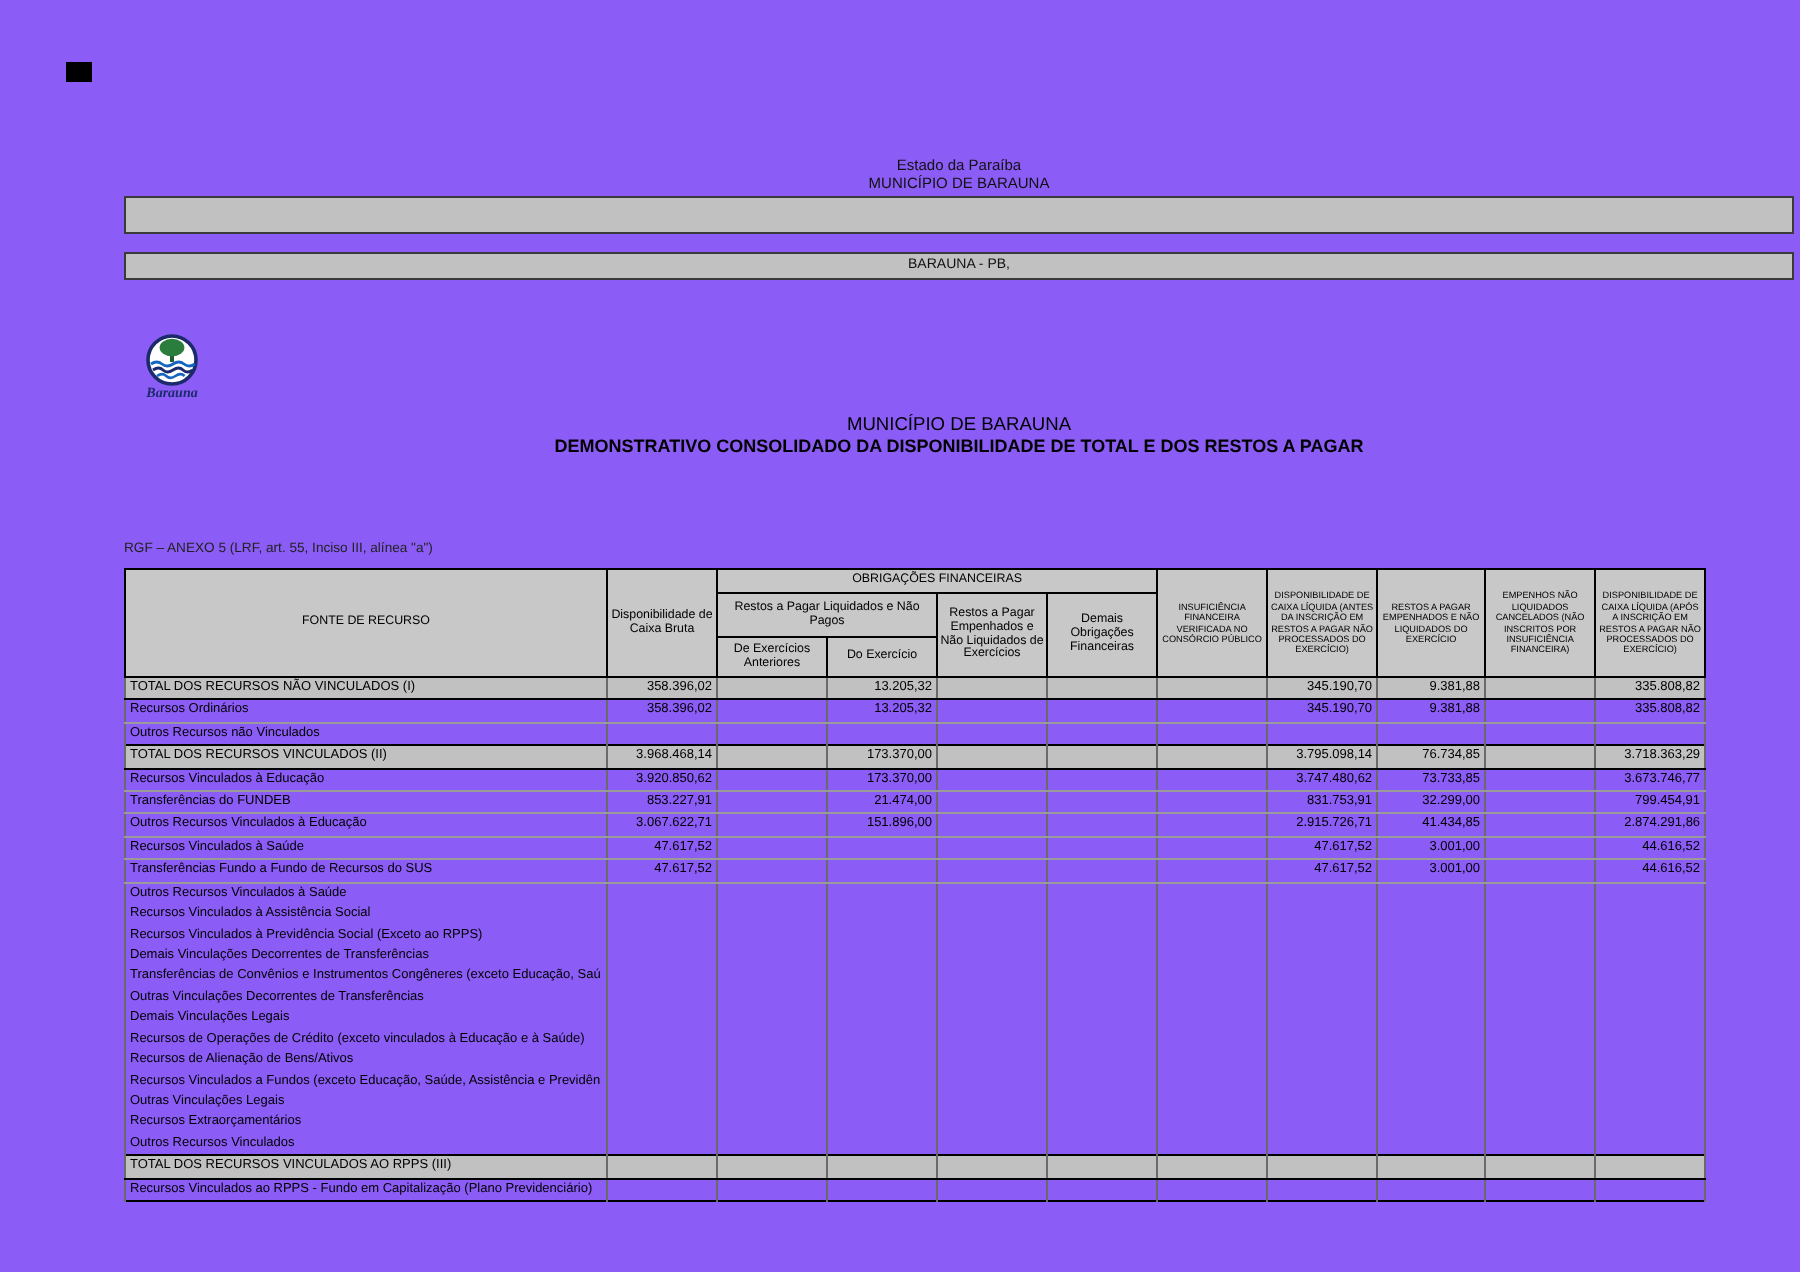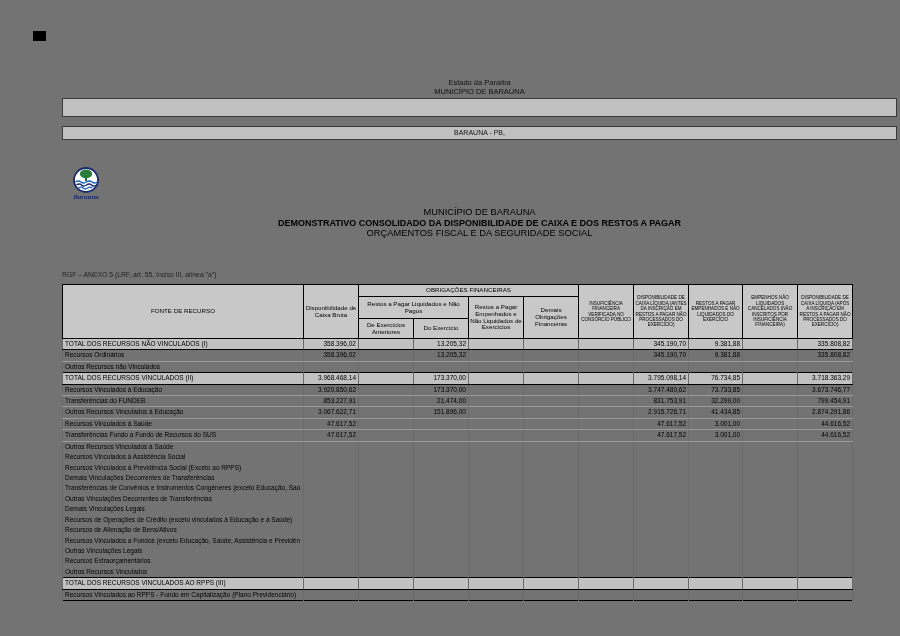--- a/index.html
+++ b/index.html
@@ -1,16 +1,16 @@
 <!DOCTYPE html>
 <html><head>
 <meta charset="utf-8">
 <style>
   html,body{margin:0;padding:0;background:#fff;}
-  #page{position:relative;width:900px;height:636px;background:#737373;overflow:hidden;
+  #page{position:relative;width:900px;height:636px;background:#8b5cf6;overflow:hidden;
         font-family:"Liberation Sans", sans-serif;color:#000;}
   .abs{position:absolute;}
   #corner-mark{left:33px;top:31px;width:13px;height:10px;background:#000;}
   #state-block{left:62px;top:78px;width:835px;text-align:center;font-size:7.5px;line-height:9px;color:#111;}
   .graybar{left:62px;width:835px;background:#c1c1c1;border:1px solid #3a3a3a;box-sizing:border-box;}
   #bar-empty{top:98px;height:19px;}
   #bar-city{top:126px;height:14px;text-align:center;font-size:7px;line-height:12.5px;color:#111;}
   #logo-wrap{left:68px;top:167px;width:835px;}
   #title-block{left:62px;top:207px;width:835px;text-align:center;font-size:9.3px;line-height:10.6px;color:#000;}
   #title-block .bold{font-weight:bold;font-size:9px;}
@@ -65,22 +65,21 @@
       <ellipse cx="18" cy="6.8" rx="6.2" ry="4.4" fill="#2a7d3c"></ellipse>
       <path d="M7.5 15 q3 -2 5.5 0 t5.5 0 t5.5 0 t5.5 0" stroke="#1565c0" stroke-width="1.4" fill="none"></path>
       <path d="M8.5 18 q3 -2 5 0 t5 0 t5 0 t5 0" stroke="#1b2a6b" stroke-width="1.4" fill="none"></path>
       <path d="M10.5 21 q2.6 -1.8 4.6 0 t4.6 0 t4.6 0" stroke="#1565c0" stroke-width="1.3" fill="none"></path>
       <text x="18" y="31.5" font-size="7" font-family="Liberation Serif, serif" font-style="italic" font-weight="bold" fill="#1b2a6b" text-anchor="middle">Barauna</text>
     </svg>
   </div>
 
   <div id="title-block" class="abs">
     <div>MUNICÍPIO DE BARAUNA</div>
-    <div class="bold">DEMONSTRATIVO CONSOLIDADO DA DISPONIBILIDADE DE CAIXA E DOS RESTOS A PAGAR</div>
-    <div>ORÇAMENTOS FISCAL E DA SEGURIDADE SOCIAL</div>
+    <div class="bold">DEMONSTRATIVO CONSOLIDADO DA DISPONIBILIDADE DE TOTAL E DOS RESTOS A PAGAR</div>
   </div>
 
   <div id="annex-note" class="abs">RGF – ANEXO 5 (LRF, art. 55, Inciso III, alínea "a")</div>
 
   <table id="fiscal-table">
     <colgroup>
       <col class="c-label">
         <col class="c-num">
         <col class="c-num">
         <col class="c-num">

